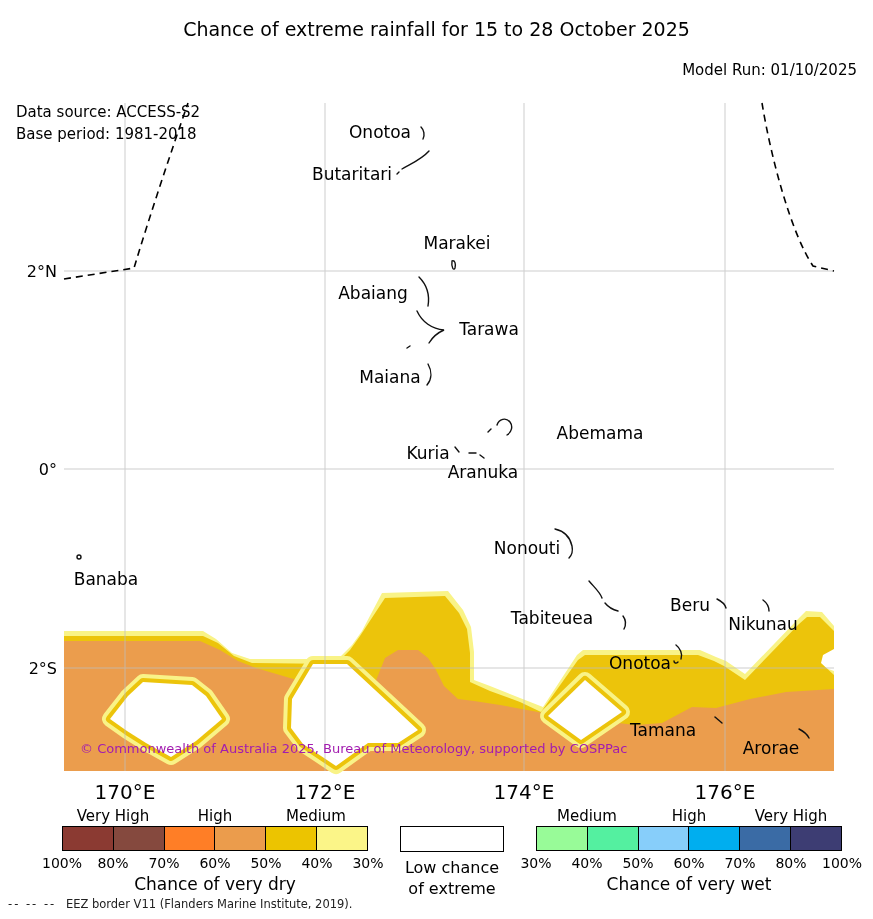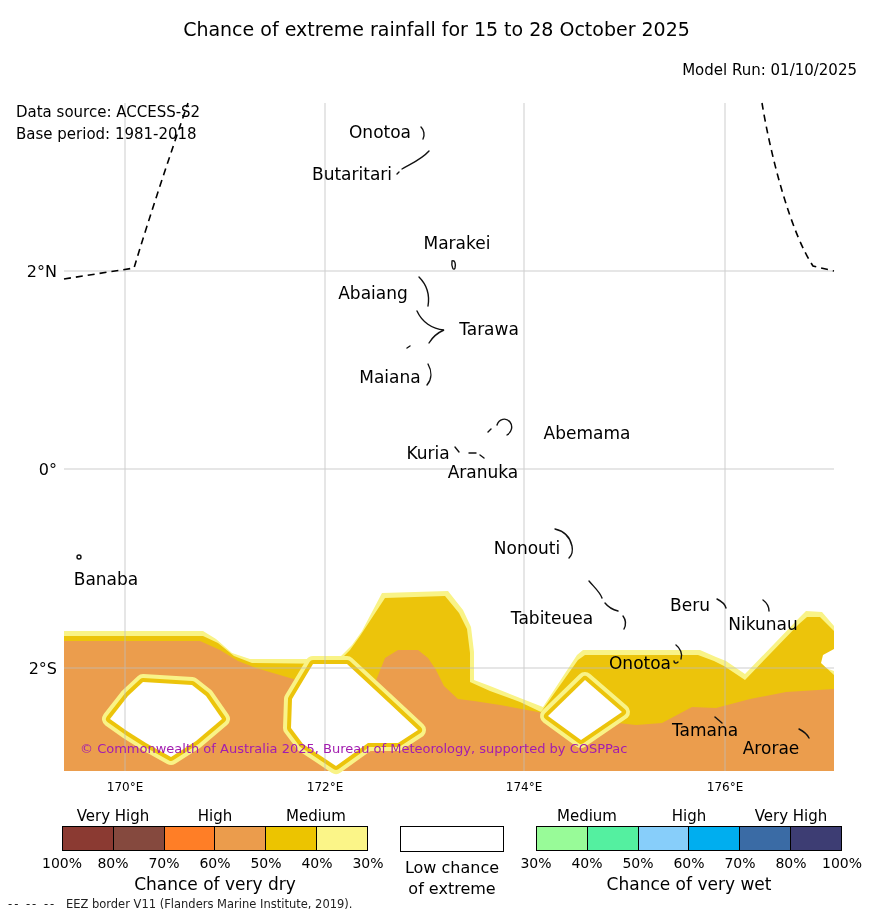--- a/index.html
+++ b/index.html
@@ -6,21 +6,21 @@
   .page{position:relative;width:873px;height:919px;background:#fff;overflow:hidden;
         font-family:"DejaVu Sans","Liberation Sans",sans-serif;color:#000;}
   .abs{position:absolute;}
   .title{left:0;right:0;top:18px;text-align:center;font-size:19px;}
   .meta{font-size:15px;line-height:22px;}
   .meta-left{left:16px;top:59px;text-align:left;margin-top:42px;}
   .meta-right{right:16px;top:59px;}
   svg.map{left:0;top:0;}
   .island-label{font-size:17px;white-space:nowrap;transform:translate(-50%,-50%);}
   .lat-label{left:0;width:57px;text-align:right;font-size:16px;transform:translateY(-50%);}
-  .lon-label{font-size:12px;transform:translateX(-50%);}
+  .lon-label{font-size:20px;transform:translateX(-50%);}
   .copyright{left:80px;top:741px;font-size:13px;color:#a21caf;}
   .cat-label{font-size:15px;transform:translateX(-50%);white-space:nowrap;}
   .tick-label{font-size:14px;transform:translateX(-50%);white-space:nowrap;text-align:right;}
   .caption{font-size:17px;transform:translateX(-50%);white-space:nowrap;}
   .bar{display:flex;border:1.2px solid #000;box-sizing:border-box;}
   .bar .swatch{flex:1 1 0;border-left:1px solid #000;}
   .bar .swatch:first-child{border-left:none;}
   .low-box{border:1.6px solid #000;background:#fff;box-sizing:border-box;}
   .low-label{font-size:16px;transform:translateX(-50%);white-space:nowrap;}
   .footnote{left:8px;top:897px;font-size:11.5px;color:#222;white-space:nowrap;}
@@ -123,30 +123,30 @@
   <div class="abs lon-label" style="left:325px;top:780px">172°E</div>
   <div class="abs lon-label" style="left:524px;top:780px">174°E</div>
   <div class="abs lon-label" style="left:725px;top:780px">176°E</div>
 
   <div class="abs island-label" style="left:380px;top:132px">Onotoa</div>
   <div class="abs island-label" style="left:352px;top:174px">Butaritari</div>
   <div class="abs island-label" style="left:457px;top:243px">Marakei</div>
   <div class="abs island-label" style="left:373px;top:293px">Abaiang</div>
   <div class="abs island-label" style="left:489px;top:329px">Tarawa</div>
   <div class="abs island-label" style="left:390px;top:377px">Maiana</div>
-  <div class="abs island-label" style="left:587px;top:433px">Abemama</div>
+  <div class="abs island-label" style="left:600px;top:433px">Abemama</div>
   <div class="abs island-label" style="left:428px;top:453px">Kuria</div>
   <div class="abs island-label" style="left:483px;top:472px">Aranuka</div>
   <div class="abs island-label" style="left:527px;top:548px">Nonouti</div>
   <div class="abs island-label" style="left:106px;top:579px">Banaba</div>
   <div class="abs island-label" style="left:552px;top:618px">Tabiteuea</div>
   <div class="abs island-label" style="left:690px;top:605px">Beru</div>
   <div class="abs island-label" style="left:763px;top:624px">Nikunau</div>
   <div class="abs island-label" style="left:640px;top:663px">Onotoa</div>
-  <div class="abs island-label" style="left:705px;top:730px">Tamana</div>
+  <div class="abs island-label" style="left:663px;top:730px">Tamana</div>
   <div class="abs island-label" style="left:771px;top:748px">Arorae</div>
 
   <div class="abs copyright">© Commonwealth of Australia 2025, Bureau of Meteorology, supported by COSPPac</div>
 
   <div>
     <span class="abs cat-label" style="left:113px;top:807px">Very High</span>
     <span class="abs cat-label" style="left:215px;top:807px">High</span>
     <span class="abs cat-label" style="left:316px;top:807px">Medium</span>
     <div class="abs bar" style="left:62px;top:826px;width:306px;height:25px">
       <div class="swatch" style="background: rgb(139, 58, 50);"></div>

